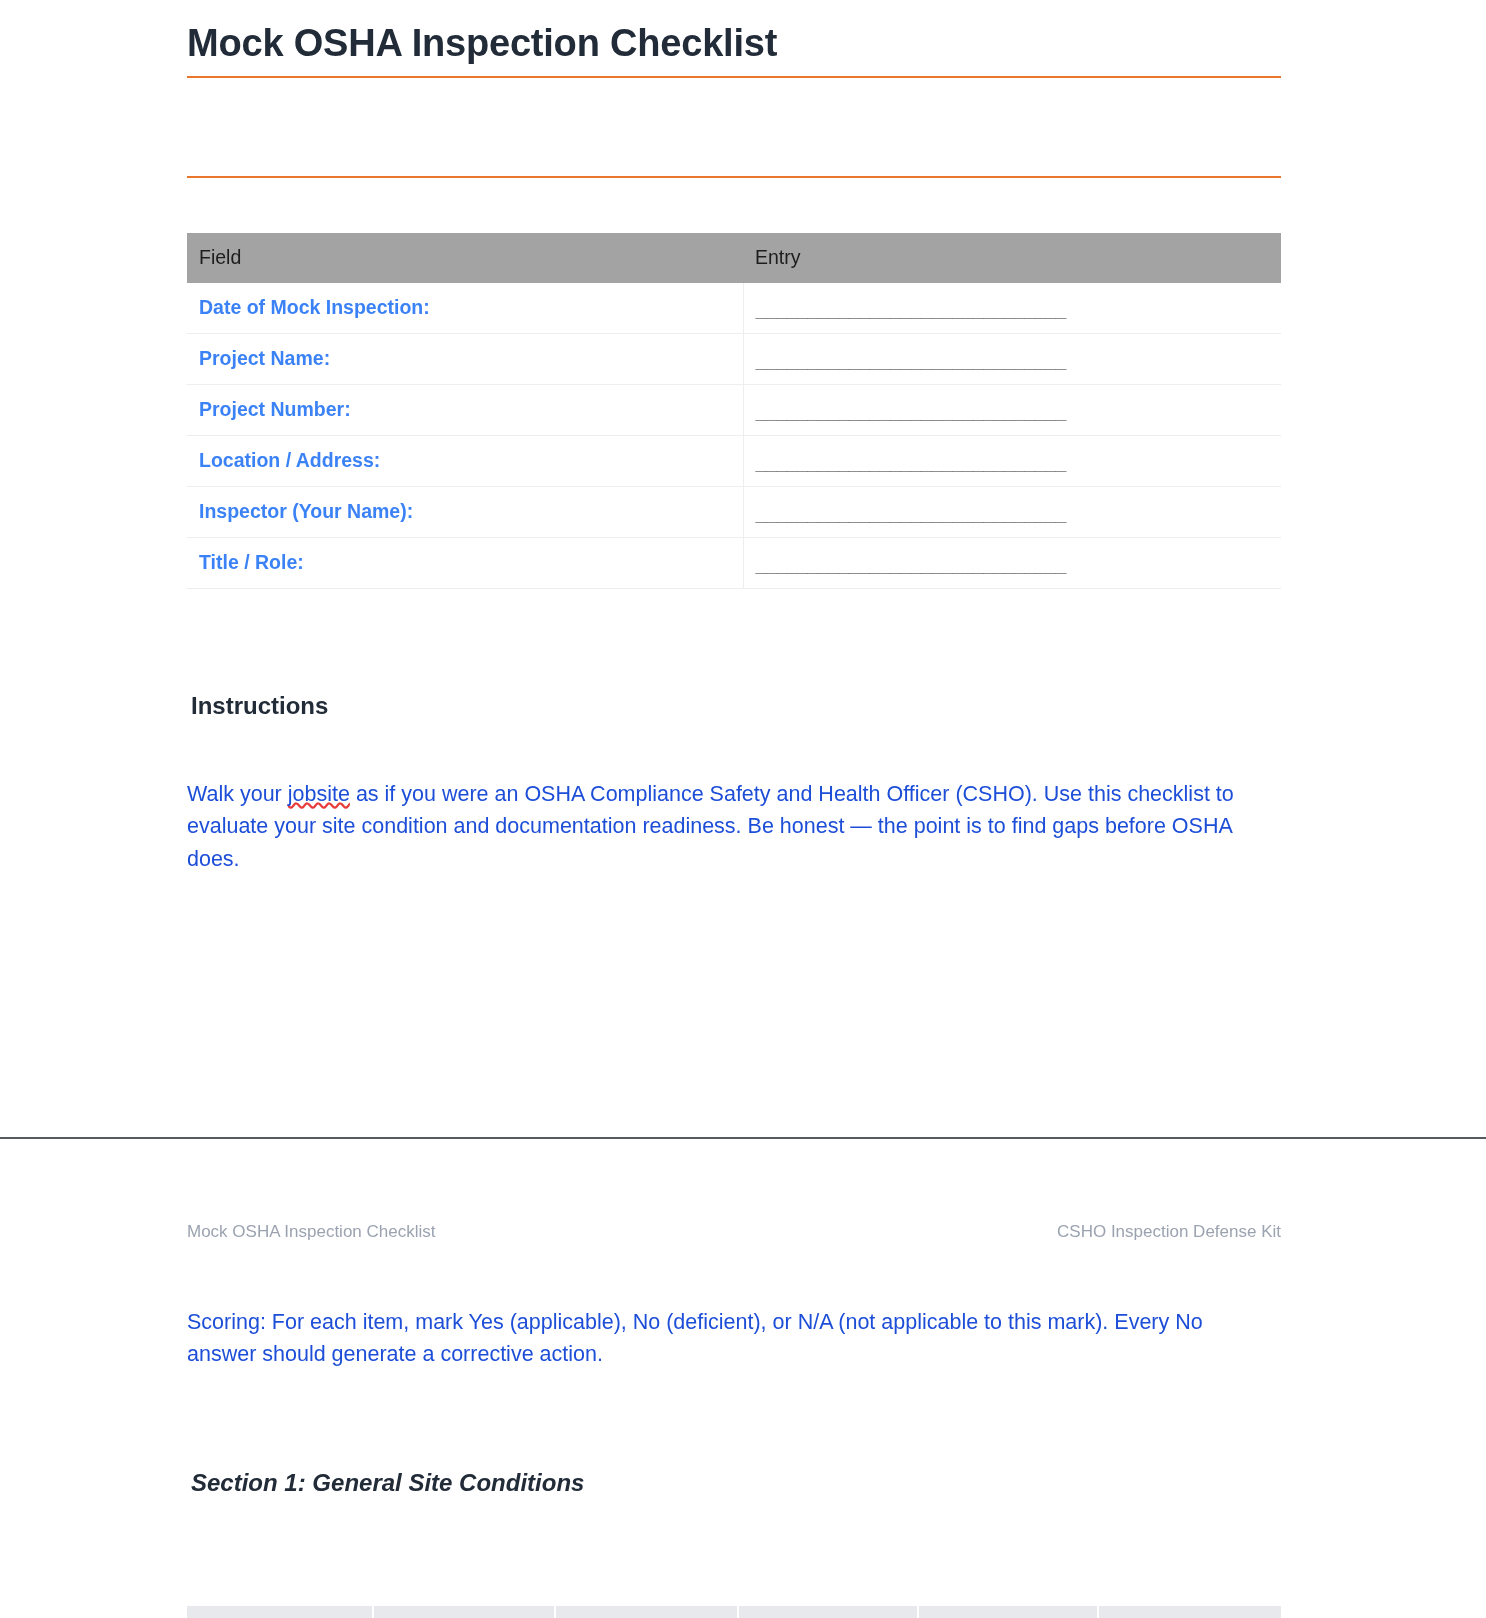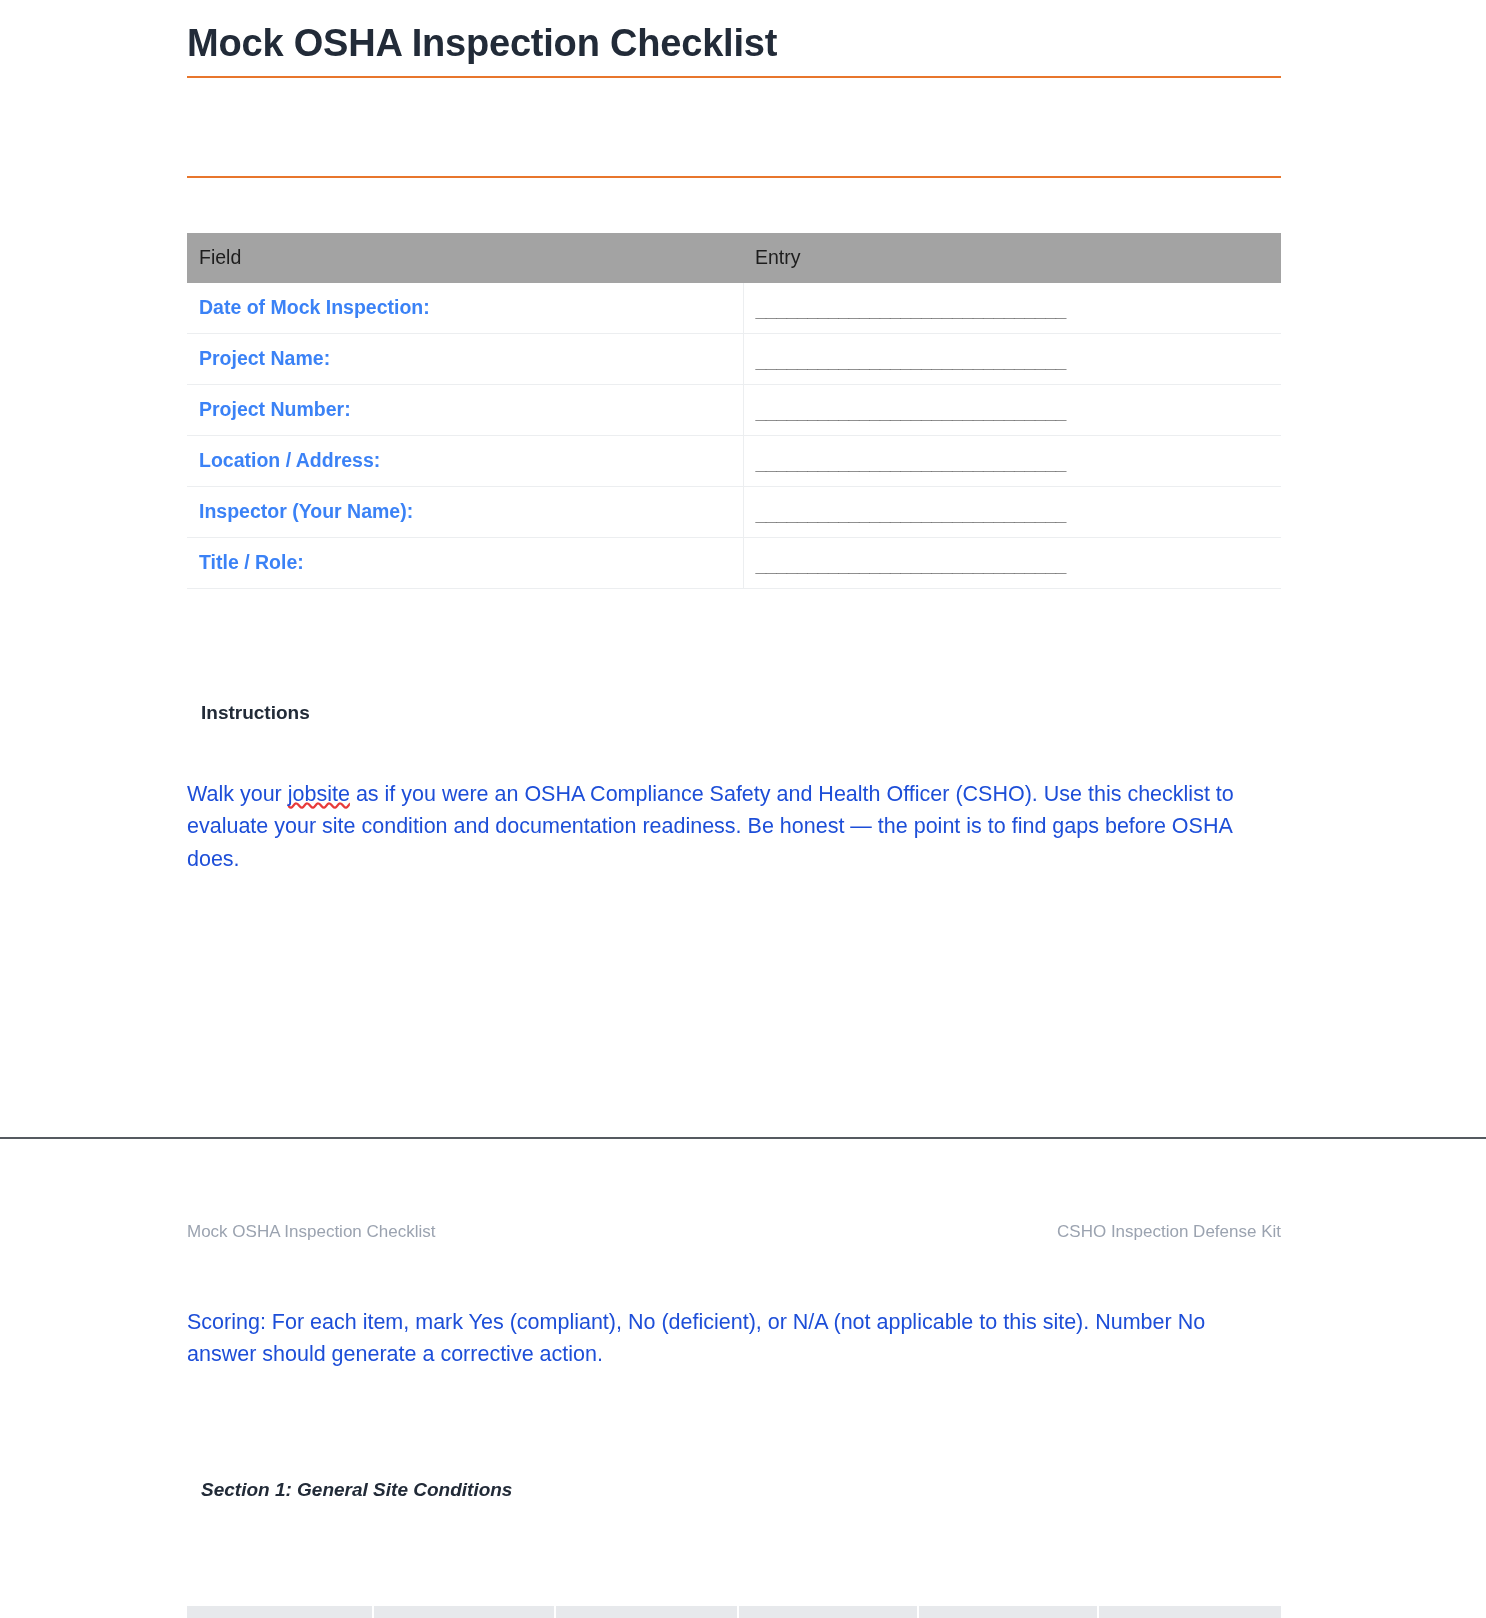--- a/index.html
+++ b/index.html
@@ -98,24 +98,24 @@
     letter-spacing: -0.5px;
     font-weight: 600;
     padding-top: 14px;
   }
   table.info-table col.c-field { width: 556px; }
   table.info-table col.c-entry { width: 538px; }
 
   
   .h-section {
     font-family: "Liberation Sans", sans-serif;
-    font-size: 19px;
+    font-size: 24px;
     font-weight: bold;
     color: #222b38;
-    margin: 14px;
+    margin: 4px;
     line-height: 1.15;
   }
 
   
   .body-para {
     font-size: 21.5px;
     line-height: 1.5;
     color: #1d4ed8;
     margin: 0;
     width: 1080px;
@@ -237,21 +237,21 @@
 <div class="sheet" id="sheet-2">
 
   <div class="content" style="top:82px;">
     <div class="running-head">
       <span>Mock OSHA Inspection Checklist</span>
       <span>CSHO Inspection Defense Kit</span>
     </div>
   </div>
 
   <div class="content" style="top:166px;">
-    <p class="body-para"><b>Scoring:</b><span> For each item, mark </span><b>Yes</b><span> (compliant), </span><b>No</b><span> (deficient), or </span><b>N/A</b><span> (not applicable to this site). Number </span><b>No</b><span> answer should generate a corrective action.</span></p>
+    <p class="body-para"><b>Scoring:</b><span> For each item, mark </span><b>Yes</b><span> (applicable), </span><b>No</b><span> (deficient), or </span><b>N/A</b><span> (not applicable to this mark). Every </span><b>No</b><span> answer should generate a corrective action.</span></p>
   </div>
 
   <div class="content" style="top:1465px;"></div>
   <div style="position:absolute; left:171px; top:325px; width:1094px;font-style:italic;">
     <h2 class="h-section">Section 1: General Site Conditions</h2>
   </div>
 
   <div style="position:absolute; left:171px; top:466px; width:1094px; overflow:hidden; height:12px;">
     <table class="checklist-table">
       <colgroup>

